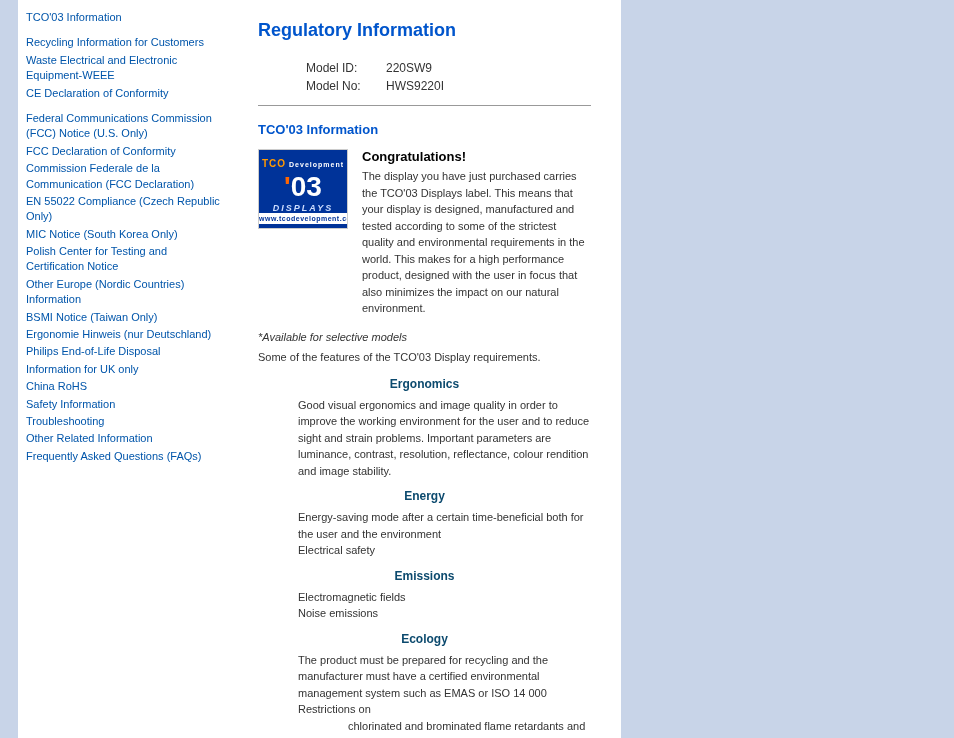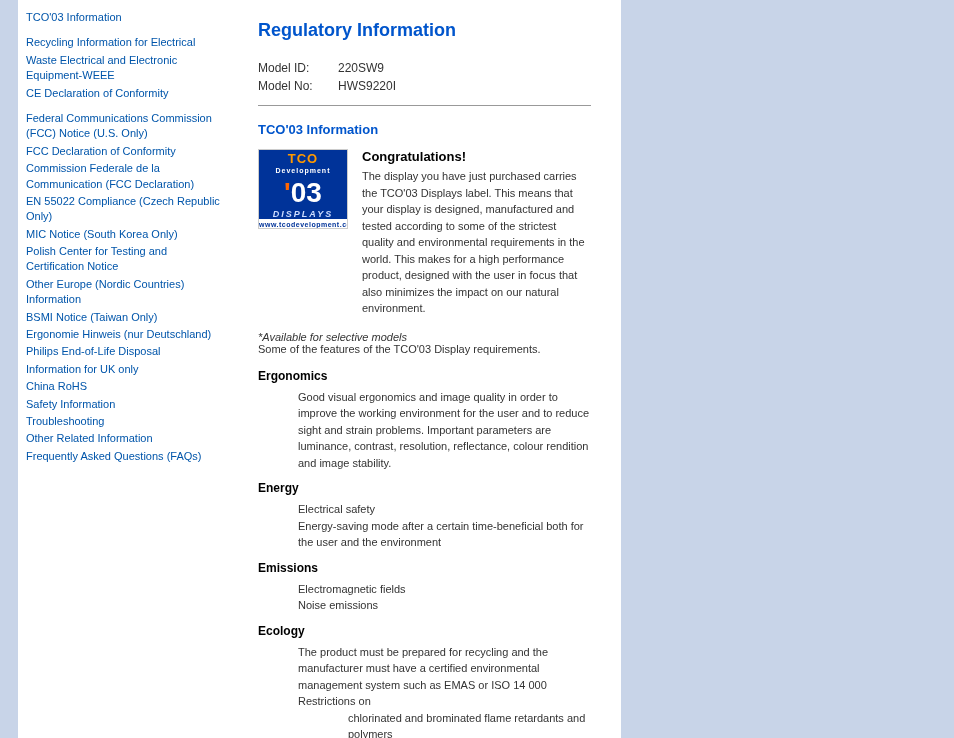--- a/index.html
+++ b/index.html
@@ -42,20 +42,21 @@
       background: #c8d4e8;
     }
     h1.page-title {
       color: #0055cc;
       font-size: 18px;
       font-weight: bold;
       margin-bottom: 18px;
     }
     .model-info {
       margin-bottom: 8px;
+      margin-left: 48px;
     }
     .model-info table {
       border-collapse: collapse;
     }
     .model-info td {
       font-size: 12px;
       padding: 2px 8px 2px 0;
       color: #333;
     }
     .model-info td:first-child {
@@ -141,32 +142,34 @@
     }
     .tco-text p {
       font-size: 11px;
       color: #333;
       line-height: 1.5;
     }
     .italic-note {
       font-style: italic;
       font-size: 11px;
       color: #333;
+      margin-bottom: 8px;
     }
     .features-text {
       font-size: 11px;
       color: #333;
       margin-bottom: 14px;
     }
     .subsection-title {
       font-weight: bold;
       font-size: 12px;
-      color: #000000;
+      color: #0c4a6e;
       margin-bottom: 6px;
       margin-top: 4px;
+      text-align: center;
     }
     .indented {
       margin-left: 40px;
       margin-bottom: 10px;
     }
     .indented p {
       font-size: 11px;
       color: #333;
       line-height: 1.5;
     }
@@ -182,21 +185,21 @@
 </head>
 <body>
 
 <div class="left-panel"></div>
 
 <div class="sidebar">
   <div class="sidebar-group">
     <a href="#">TCO'03 Information</a>
   </div>
   <div class="sidebar-group">
-    <a href="#">Recycling Information for Electrical</a>
+    <a href="#">Recycling Information for Customers</a>
     <a href="#">Waste Electrical and Electronic Equipment-WEEE</a>
     <a href="#">CE Declaration of Conformity</a>
   </div>
   <div class="sidebar-group">
     <a href="#">Federal Communications Commission (FCC) Notice (U.S. Only)</a>
     <a href="#">FCC Declaration of Conformity</a>
     <a href="#">Commission Federale de la Communication (FCC Declaration)</a>
     <a href="#">EN 55022 Compliance (Czech Republic Only)</a>
     <a href="#">MIC Notice (South Korea Only)</a>
     <a href="#">Polish Center for Testing and Certification Notice</a>
@@ -231,21 +234,21 @@
       </table>
   </div>
 
   <hr class="divider">
 
   <h2 class="section-title">TCO'03 Information</h2>
 
   <div class="tco-block">
     <div class="tco-logo">
       <div class="tco-logo-top">
-        <span style="color:#ff9900;font-weight:bold;font-size:13px;">TCO</span><span style="color:#ffffff;font-size:7px;"> Development</span>
+        <span style="color:#ff9900;font-weight:bold;font-size:10px;">TCO</span><span style="color:#ffffff;font-size:7px;"> Development</span>
       </div>
       <div class="tco-logo-middle">
         <span class="tco-logo-accent">'</span>03
       </div>
       <div class="tco-logo-sub">DISPLAYS</div>
       <div class="tco-logo-bottom">www.tcodevelopment.com</div>
     </div>
     <div class="tco-text">
       <strong>Congratulations!</strong>
       <p>The display you have just purchased carries the TCO'03 Displays label. This means that your display is designed, manufactured and tested according to some of the strictest quality and environmental requirements in the world. This makes for a high performance product, designed with the user in focus that also minimizes the impact on our natural environment.</p>
@@ -255,22 +258,22 @@
   <p class="italic-note">*Available for selective models</p>
   <p class="features-text">Some of the features of the TCO'03 Display requirements.</p>
 
   <div class="subsection-title">Ergonomics</div>
   <div class="indented">
     <p>Good visual ergonomics and image quality in order to improve the working environment for the user and to reduce sight and strain problems. Important parameters are luminance, contrast, resolution, reflectance, colour rendition and image stability.</p>
   </div>
 
   <div class="subsection-title">Energy</div>
   <div class="indented">
+    <p>Energy-saving mode after a certain time-beneficial both for the user and the environment</p>
     <p>Electrical safety</p>
-    <p>Energy-saving mode after a certain time-beneficial both for the user and the environment</p>
   </div>
 
   <div class="subsection-title">Emissions</div>
   <div class="indented">
     <p>Electromagnetic fields</p>
     <p>Noise emissions</p>
   </div>
 
   <div class="subsection-title">Ecology</div>
   <div class="indented">

